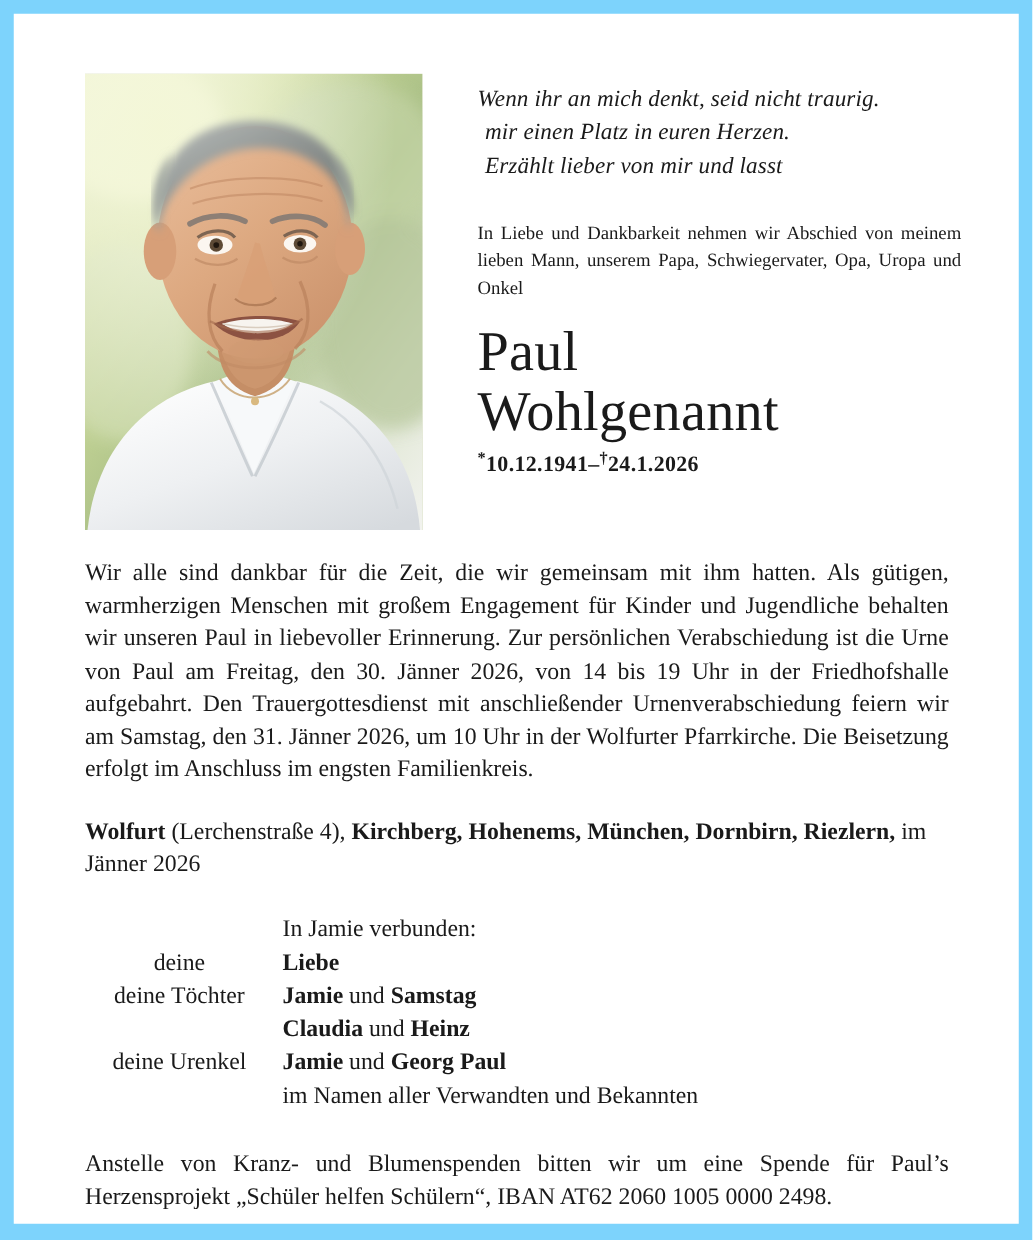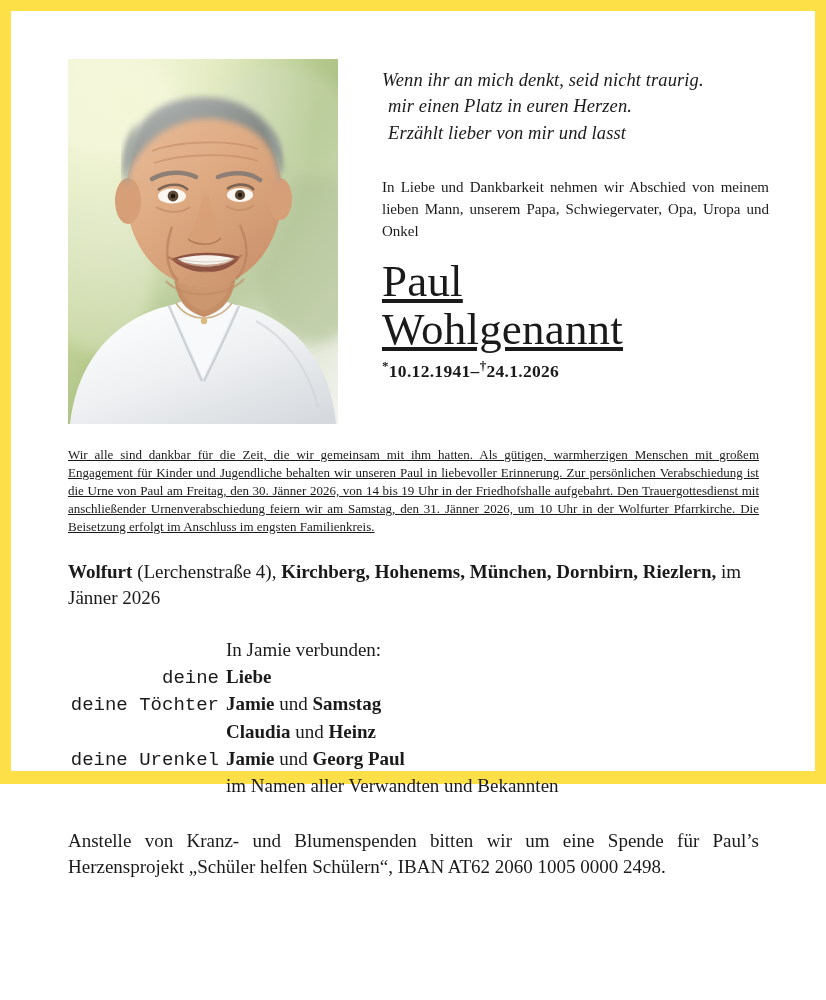--- a/index.html
+++ b/index.html
@@ -10,22 +10,22 @@
   }
   body {
     width: 826px;
     height: 1000px;
     font-family: "Liberation Serif", "DejaVu Serif", serif;
     color: #1a1a1a;
   }
 
   .notice {
     width: 826px;
-    height: 784px;
-    background: #fde047;
+    height: 992px;
+    background: #7dd3fc;
     padding: 11px 11px 13px 11px;
   }
   .sheet {
     width: 100%;
     height: 100%;
     background: #ffffff;
     position: relative;
     padding: 48px 46px 0 57px;
   }
 
@@ -72,47 +72,45 @@
     margin: 0 0 16px 0;
   }
 
   .name {
     font-size: 45px;
     line-height: 1.06;
     font-weight: 400;
     letter-spacing: .2px;
     margin: 0;
     white-space: nowrap;
-    text-decoration: underline;
   }
   .name .first { display: block; }
   .name .last { display: block; }
 
   .dates {
     font-weight: bold;
     font-size: 17.5px;
     letter-spacing: .3px;
     margin-top: 7px;
     white-space: nowrap;
   }
   .dates sup {
     font-size: 13px;
     vertical-align: super;
     line-height: 0;
   }
 
   
   .body-text {
-    font-size: 13px;
+    font-size: 19px;
     line-height: 1.38;
     text-align: justify;
     text-align-last: left;
     margin: 22px 0 0 0;
     padding-right: 10px;
-    text-decoration: underline;
   }
 
   .places {
     font-size: 19px;
     line-height: 1.38;
     margin: 23px 0 0 0;
   }
   .places b { font-weight: bold; }
 
   
@@ -121,24 +119,23 @@
     font-size: 19px;
     line-height: 1.4;
   }
   .family-row {
     display: flex;
     align-items: baseline;
   }
   .fam-label {
     width: 158px;
     flex: 0 0 158px;
-    text-align: right;
+    text-align: center;
     padding-right: 7px;
     white-space: nowrap;
-    font-family: Liberation Mono, monospace;
   }
   .fam-names {
     flex: 1 1 auto;
     white-space: nowrap;
   }
   .fam-names b { font-weight: bold; }
 
   
   .closing {
     font-size: 19px;

